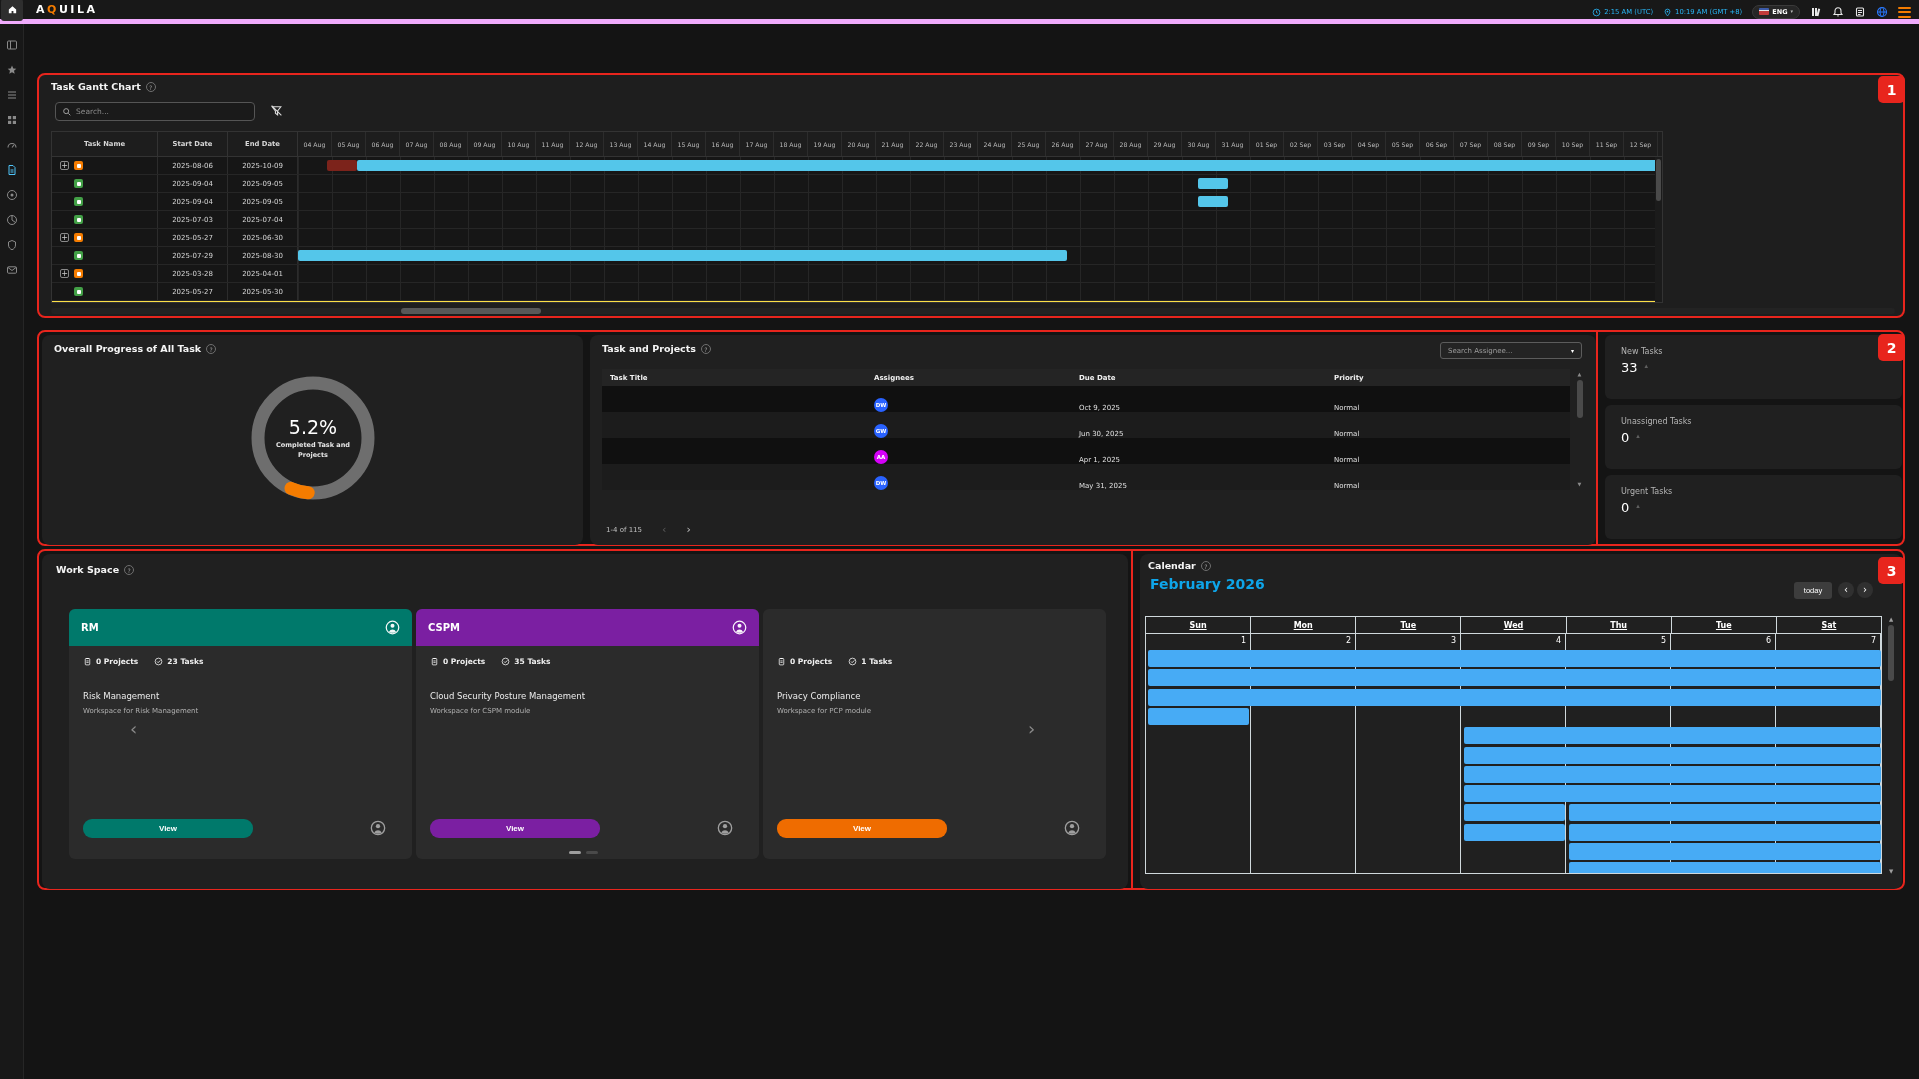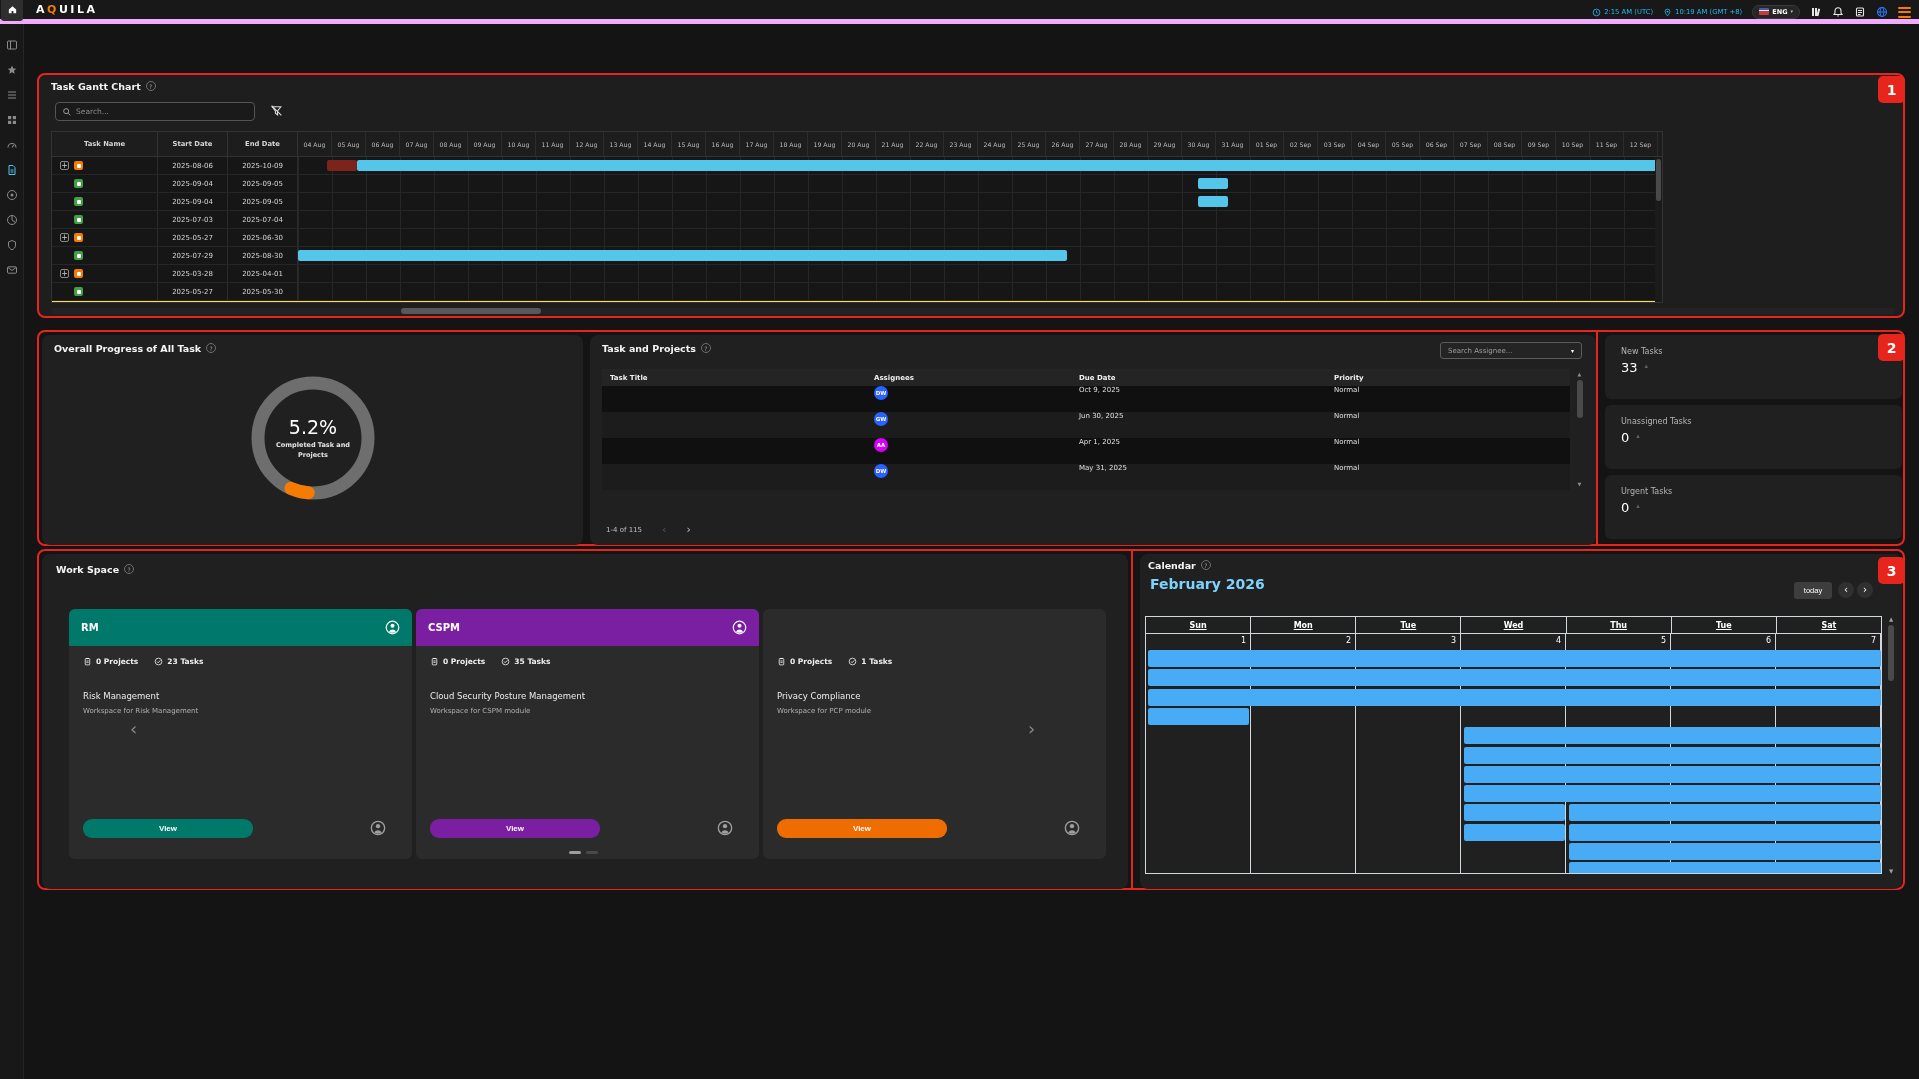--- a/index.html
+++ b/index.html
@@ -32,21 +32,21 @@
 
   
   .region{position:absolute;left:37px;width:1868px;border:2px solid #e8251d;border-radius:8px;z-index:2}
   #region1{top:73px;height:245px;background:#1e1e1e}
   #region2{top:330px;height:216px}
   #region3{top:549px;height:341px}
   .som-badge{position:absolute;width:27px;height:27px;background:#e8251d;border-radius:5px;color:#fff;font-size:14px;font-weight:bold;display:flex;align-items:center;justify-content:center;z-index:20}
   .som-line{position:absolute;width:2px;background:#e8251d;z-index:15}
 
   .panel{position:absolute;background:#202020;border-radius:8px}
-  .panel-title-row{position:absolute;display:flex;align-items:flex-start;gap:5px}
+  .panel-title-row{position:absolute;display:flex;align-items:flex-end;gap:5px}
   .panel-title{font-size:9.5px;font-weight:bold;color:#f5f5f5;white-space:nowrap}
   .info-icon{width:10px;height:10px;border:1px solid #6f6f6f;border-radius:50%;color:#9e9e9e;font-size:6px;display:flex;align-items:center;justify-content:center;cursor:pointer;flex:none}
 
   
   .gantt-title-row{left:12px;top:6px}
   .search-box{position:absolute;left:16px;top:27px;width:200px;height:19px;border:1px solid #555;border-radius:4px;background:#1a1a1a;display:flex;align-items:center;padding:0 6px;gap:4px}
   .search-box .icon{width:10px;height:10px;color:#9e9e9e;flex:none}
   .search-box input{background:none;border:none;outline:none;color:#ddd;font-size:7.5px;width:100%;font-family:inherit}
   .search-box input::placeholder{color:#8a8a8a}
   .filter-btn{position:absolute;left:231px;top:29px;width:13px;height:13px;color:#dcdcdc;cursor:pointer}
@@ -87,21 +87,21 @@
   .tasks-panel{left:551px;top:3px;width:1006px;height:210px}
   .tasks-title-row{left:12px;top:8px}
   .assignee-select{position:absolute;right:14px;top:7px;width:142px;height:17px;border:1px solid #5c5c5c;border-radius:3px;background:#242424;display:flex;align-items:center;justify-content:space-between;padding:0 7px;font-size:7px;color:#9e9e9e;cursor:pointer}
   .assignee-select .caret{color:#fff;font-size:6px}
   .ttable{position:absolute;left:12px;right:26px;top:34px}
   .thead{display:flex;height:17px;background:#242424;align-items:center;font-size:7px;font-weight:bold;color:#f0f0f0}
   .tcol-title{width:260px;padding-left:8px}
   .tcol-assignee{width:205px;padding-left:12px}
   .tcol-due{width:255px;padding-left:12px}
   .tcol-priority{flex:1;padding-left:12px}
-  .trow{display:flex;height:26px;align-items:flex-start;font-size:7px;color:#e0e0e0;cursor:pointer}
+  .trow{display:flex;height:26px;align-items:flex-end;font-size:7px;color:#e0e0e0;cursor:pointer}
   .trow:nth-child(odd){background:#101010}
   .trow:nth-child(even){background:#1c1c1c}
   .avatar{width:14px;height:14px;border-radius:50%;color:#fff;font-size:5.5px;font-weight:bold;display:flex;align-items:center;justify-content:center}
   .tscroll{position:absolute;right:12px;top:36px;width:9px;height:116px;display:flex;flex-direction:column;align-items:center;font-size:5px;color:#8a8a8a;cursor:pointer}
   .tscroll .thumb{width:6px;height:38px;background:#4a4a4a;border-radius:3px;margin-top:3px}
   .tscroll .spacer{flex:1}
   .pagination{position:absolute;left:16px;bottom:10px;display:flex;align-items:center;gap:20px;font-size:7px;color:#c0c0c0}
   .pg-prev{font-size:11px;color:#5a5a5a;cursor:pointer;line-height:1}
   .pg-next{font-size:11px;color:#c0c0c0;cursor:pointer;line-height:1}
 
@@ -131,21 +131,21 @@
   .ws-arrow.left{left:88px}
   .ws-arrow.right{left:986px}
   .ws-dots{position:absolute;left:527px;top:297px;display:flex;gap:5px}
   .ws-dots span{width:12px;height:3px;border-radius:2px;cursor:pointer}
   .ws-dots .on{background:#9e9e9e}
   .ws-dots .off{background:#4a4a4a}
 
   
   .calendar-panel{left:1101px;top:3px;width:762px;height:335px}
   .calendar-title-row{left:8px;top:6px}
-  .cal-month{position:absolute;left:10px;top:22px;font-size:14px;font-weight:bold;color:#7dd3fc}
+  .cal-month{position:absolute;left:10px;top:22px;font-size:14px;font-weight:bold;color:#0ea5e9}
   .cal-today{position:absolute;left:654px;top:28px;width:38px;height:17px;background:#3d3d3d;border:none;border-radius:3px;color:#fff;font-size:7.5px;display:flex;align-items:center;justify-content:center;cursor:pointer}
   .cal-nav{position:absolute;top:28px;width:16px;height:16px;border-radius:50%;background:#303030;color:#fff;font-size:10px;display:flex;align-items:center;justify-content:center;cursor:pointer;line-height:1}
   .cal-nav.prev{left:698px}
   .cal-nav.next{left:717px}
   .cal-grid{position:absolute;left:5px;top:62px;width:737px;height:258px;border:1px solid #cfd8dc}
   .cal-dayheaders{display:flex;height:17px;border-bottom:1px solid #cfd8dc}
   .cal-dh{flex:1;display:flex;align-items:center;justify-content:center;font-size:8px;font-weight:bold;color:#fff;text-decoration:underline;border-right:1px solid #cfd8dc;cursor:pointer}
   .cal-dh:last-child{border-right:none}
   .cal-body{position:relative;height:239px;display:flex;overflow:hidden}
   .cal-cell{flex:1;border-right:1px solid #cfd8dc;position:relative}

